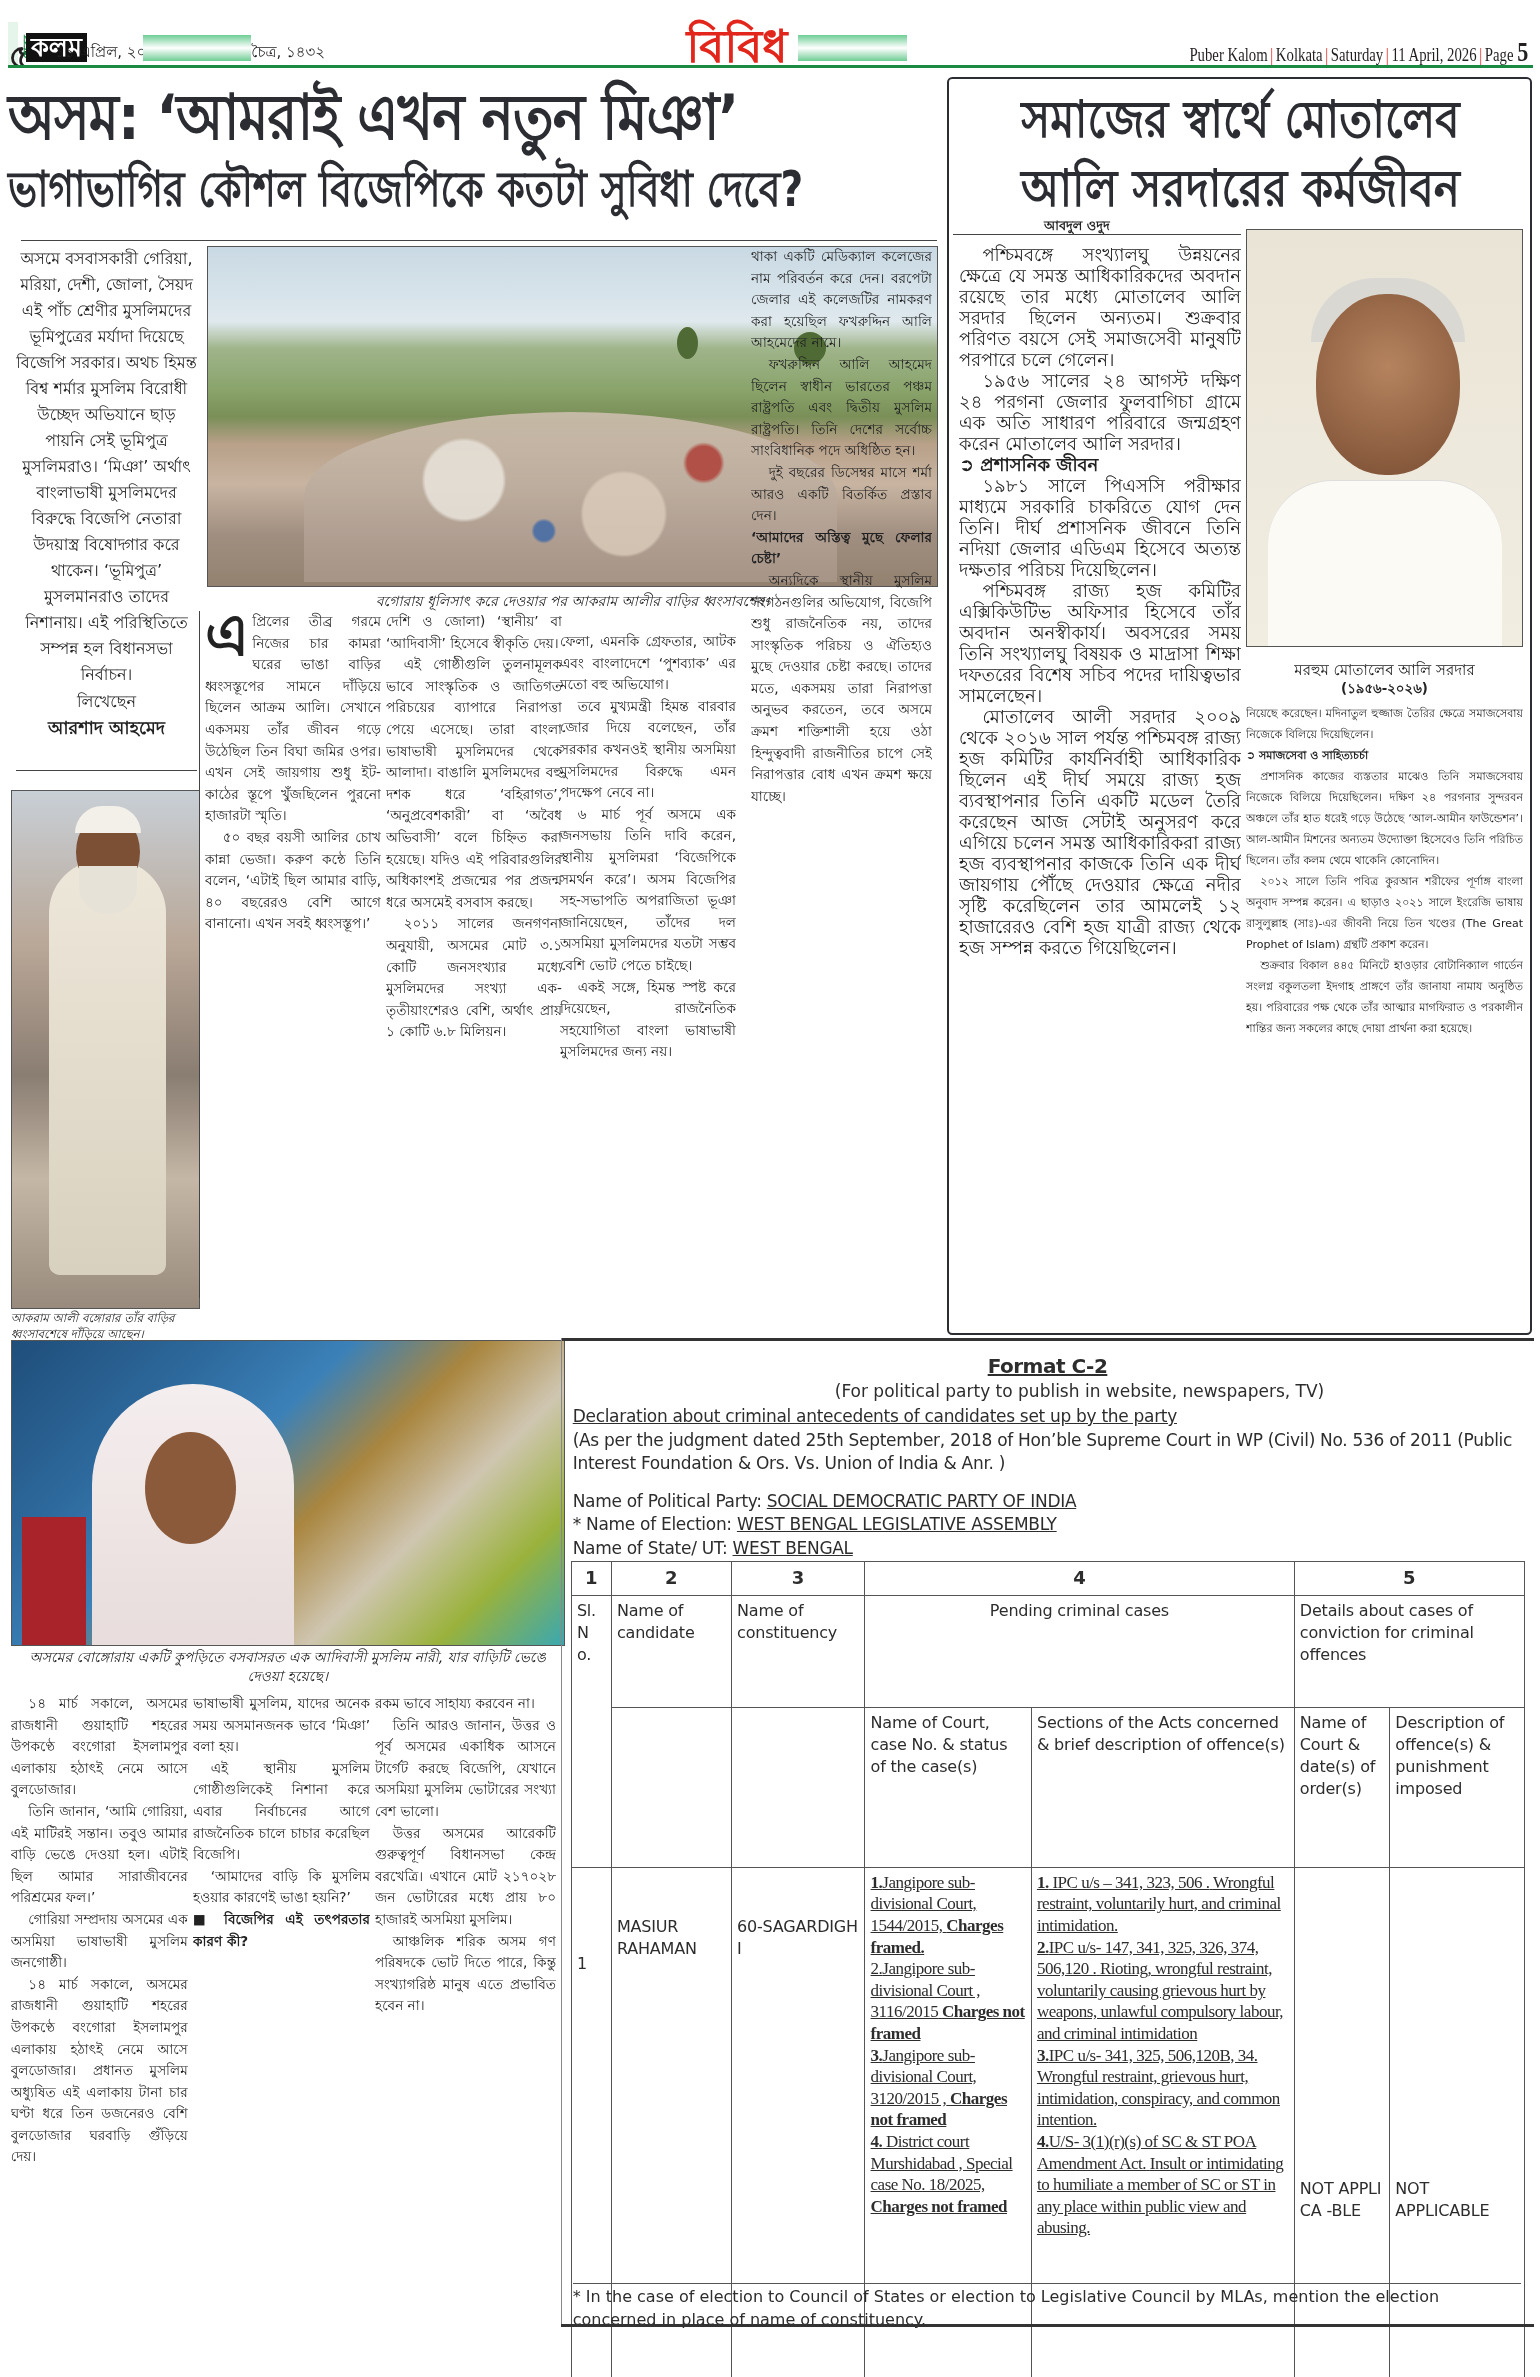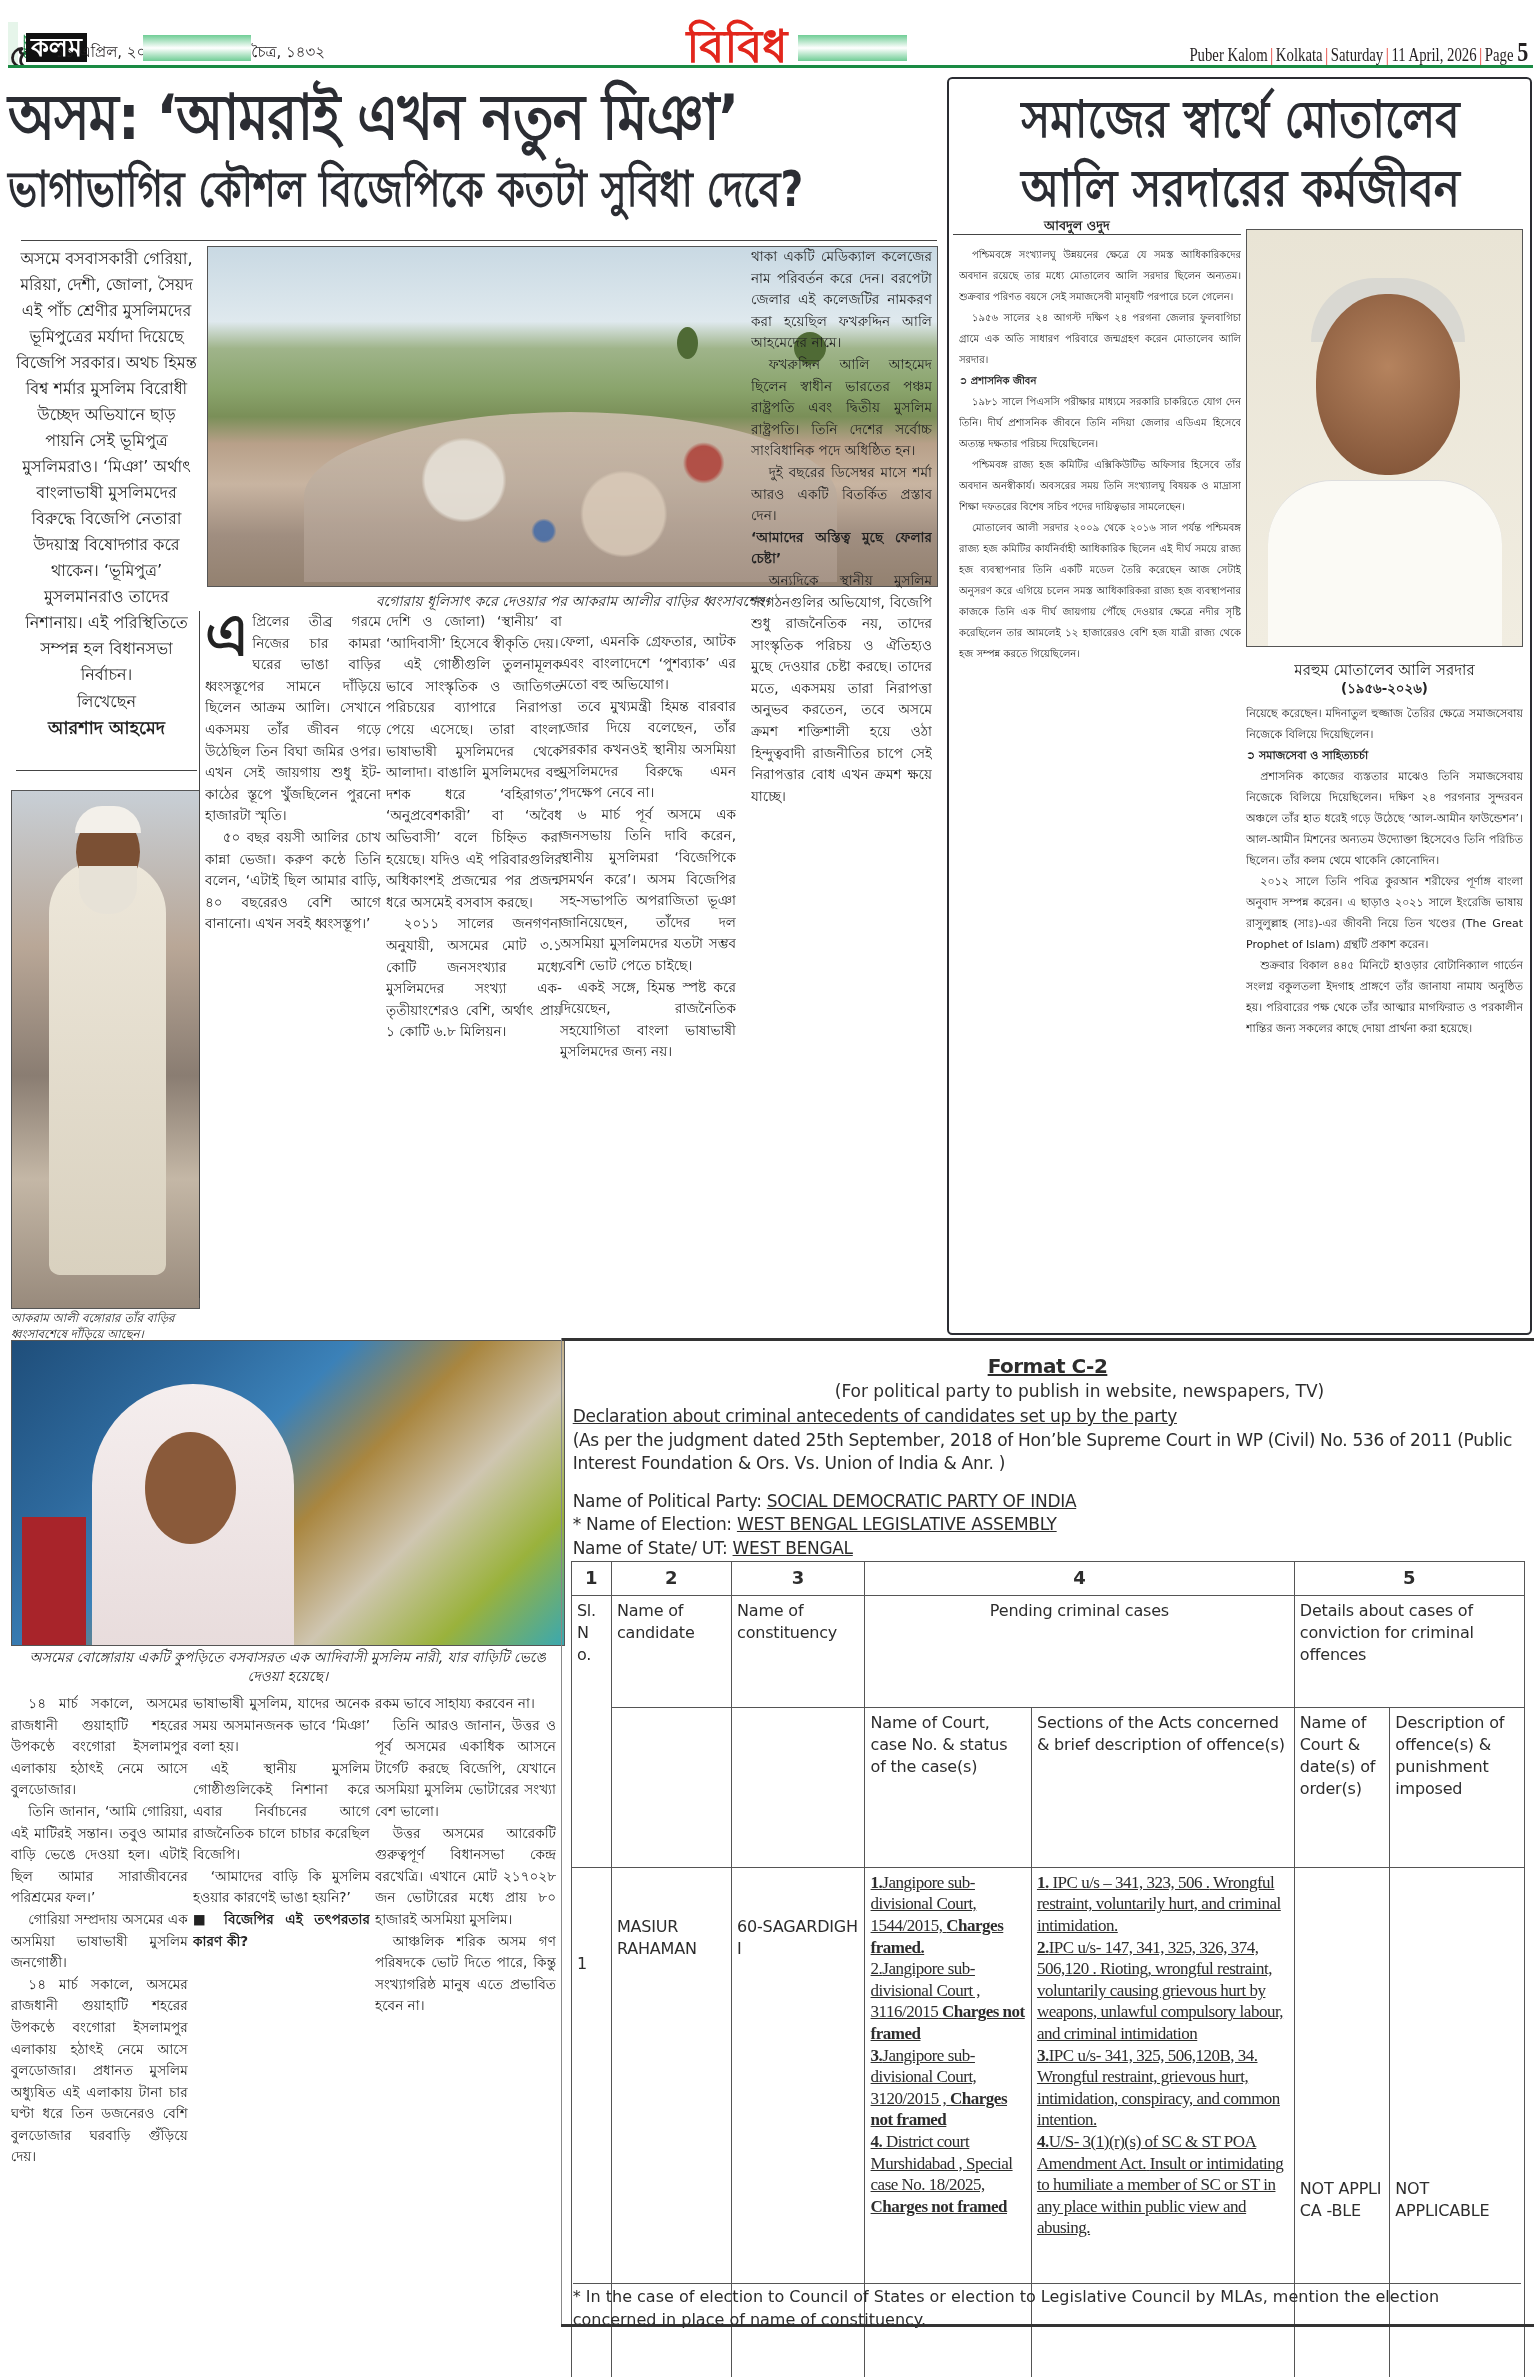--- a/index.html
+++ b/index.html
@@ -75,21 +75,21 @@
   .obit-box { position: absolute; left: 947px; top: 77px; width: 585px; height: 1258px; border: 2.1px solid #2b2d33; border-radius: 5.3px; }
   .obit-hl { position: absolute; left: 953px; top: 85px; width: 575px; font-family: "DejaVu Sans", sans-serif; font-weight: bold; font-size: 51px; line-height: 69px; color: #2b2d33; text-align: center; white-space: nowrap; transform: scaleX(0.86); transform-origin: center; }
   .obit-author { position: absolute; left: 1044px; top: 216px; font-family: "DejaVu Sans", sans-serif; font-size: 12.8px; font-weight: bold; color: #222; }
   .obit-author-rule { position: absolute; left: 953px; top: 234px; width: 288px; height: 1.1px; background: #444; }
   .photo-obit { left: 1246px; top: 229px; width: 277px; height: 418px; background: linear-gradient(180deg, #e9e4d5 0%, #f1ede1 100%); }
   .obit-face { position: absolute; left: 69px; top: 64px; width: 144px; height: 181px; border-radius: 48%; background: radial-gradient(circle at 50% 40%, #b5835e, #7b4e33); }
   .obit-hair { position: absolute; left: 64px; top: 48px; width: 154px; height: 64px; border-radius: 77px 77px 0 0; background: #d9d8d2; }
   .obit-shirt { position: absolute; left: 21px; top: 250px; width: 234px; height: 170px; border-radius: 64px 64px 0 0; background: #fbfaf5; border-top: 1.1px solid #ddd; }
   .cap-obit-name { position: absolute; left: 1246px; top: 658px; width: 277px; text-align: center; font-family: "DejaVu Sans", sans-serif; font-size: 15px; color: #222; }
   .cap-obit-years { position: absolute; left: 1246px; top: 679px; width: 277px; text-align: center; font-family: "DejaVu Sans", sans-serif; font-size: 13.3px; font-weight: bold; color: #222; }
-  .obit-col1 { left: 959px; top: 244px; width: 282px; height: 1081px; font-size: 10px; line-height: 21px; }
+  .obit-col1 { left: 959px; top: 244px; width: 282px; height: 1081px; font-size: 18px; line-height: 21px; }
   .obit-col2 { left: 1246px; top: 703px; width: 277px; height: 623px; font-size: 11px; line-height: 21px; }
 
   
   .notice { position: absolute; left: 561px; top: 1338px; width: 973px; height: 1012px; font-family: "DejaVu Sans", sans-serif; color: #2d2d2d; }
   .notice-toprule { position: absolute; left: 561px; top: 1338px; width: 973px; height: 2.7px; background: #333; }
   .notice-botrule { position: absolute; left: 561px; top: 2324px; width: 973px; height: 2.7px; background: #333; }
   .notice-vrule { position: absolute; left: 561px; top: 1338px; width: 1.1px; height: 988px; background: #888; }
   .n-title { position: absolute; left: 0; top: 16px; width: 973px; text-align: center; font-size: 20px; font-weight: bold; text-decoration: underline; letter-spacing: -0.5px; }
   .n-sub { position: absolute; left: 0; top: 43px; width: 973px; text-align: center; font-size: 17px; padding-left: 64px; }
   .n-decl { position: absolute; left: 11.7px; top: 68px; font-size: 17px; text-decoration: underline; letter-spacing: -0.3px; }

